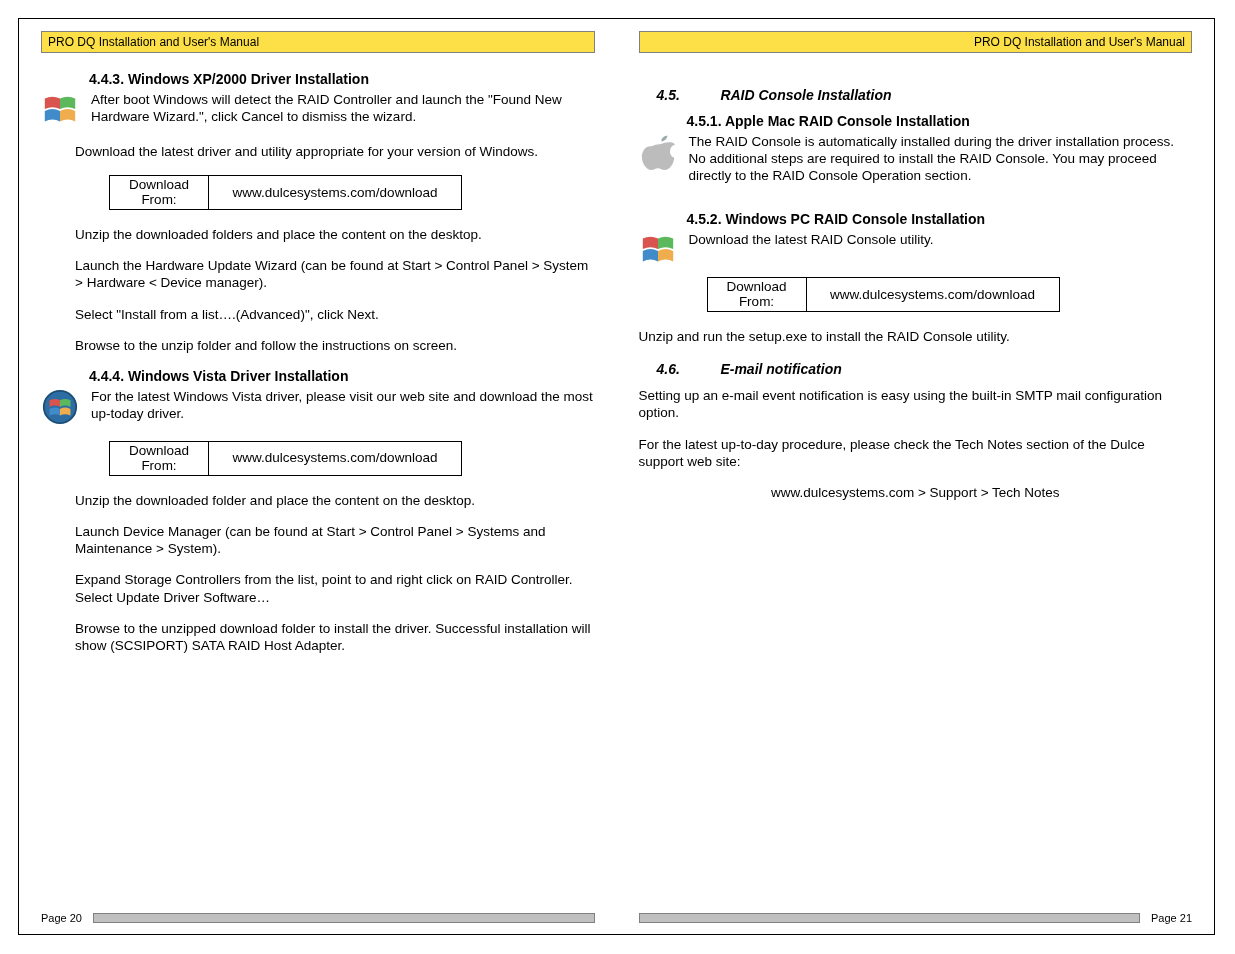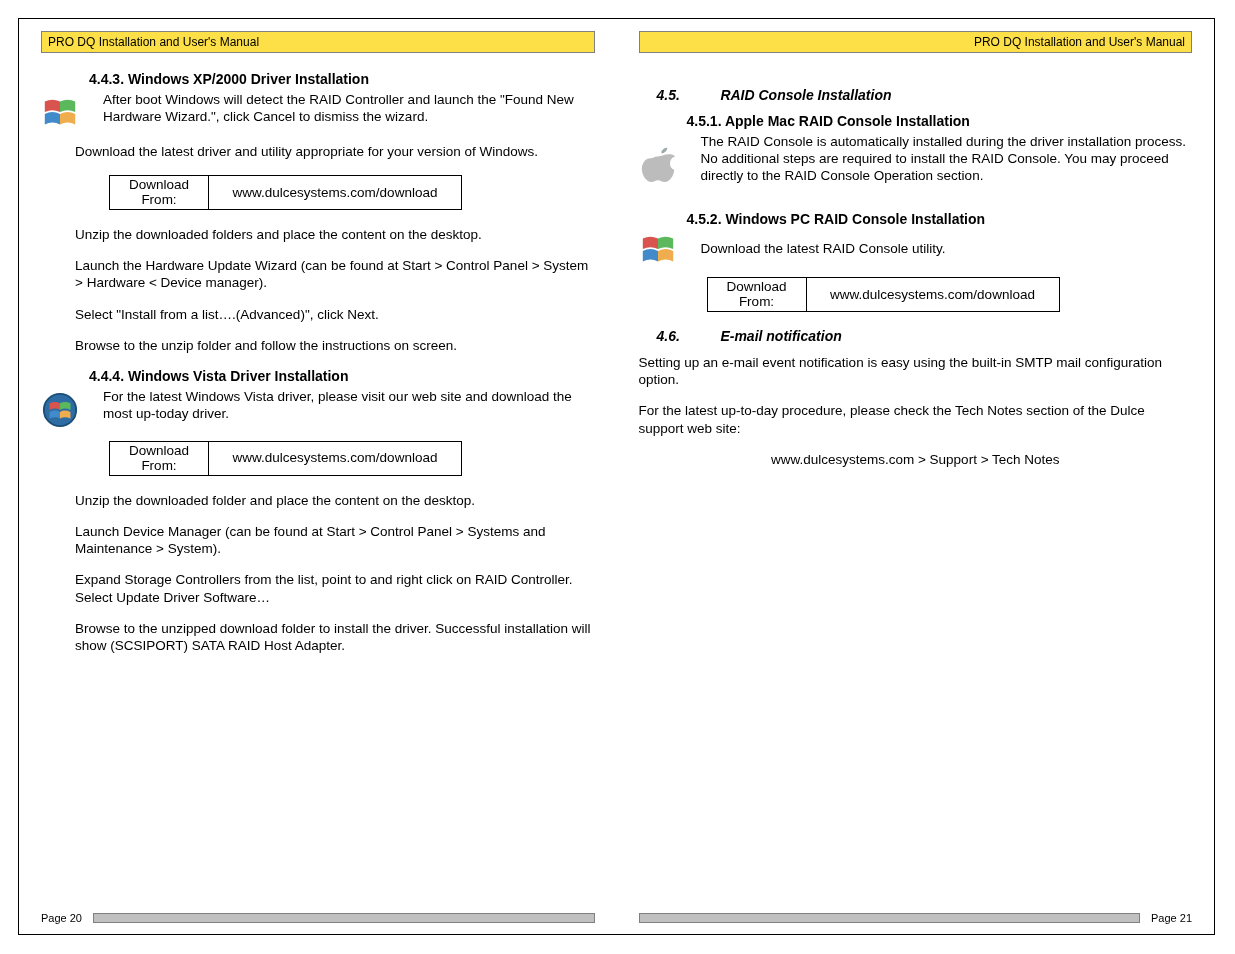--- a/index.html
+++ b/index.html
@@ -53,21 +53,21 @@
   h2.h-chapter {
     font-size: 14px;
     font-weight: bold;
     font-style: italic;
     margin: 16px 0 8px 0;
     padding-left: 18px;
   }
   h2.h-chapter .num { display:inline-block; width: 60px; font-style: italic;}
   .indent0 { padding-left: 34px; }
 
-  .iconrow { display: flex; align-items: center; gap: 22px; margin-bottom: 4px;}
+  .iconrow { display: flex; align-items: flex-start; gap: 10px; margin-bottom: 4px;}
   .iconrow .icon { flex: 0 0 40px; }
   .iconrow .txt { flex: 1; }
 
   
   table.dl {
     border-collapse: collapse;
     margin: 4px 0 16px 68px;
     font-size: 13.5px;
   }
   table.dl td {
@@ -223,20 +223,21 @@
       <table class="dl">
         <tbody>
             <tr>
           <td class="lab" style="white-space:pre-line;">Download
 From:</td>
           <td class="url">www.dulcesystems.com/download</td>
         </tr>
       </tbody>
         </table>
 
+      <p>Unzip and run the setup.exe to install the RAID Console utility.</p>
 
       <h2 class="h-chapter">
         <span class="num">4.6.</span>
         <span>E-mail notification</span>
       </h2>
       <p>Setting up an e-mail event notification is easy using the built-in SMTP mail configuration option.</p>
       <p>For the latest up-to-day procedure, please check the Tech Notes section of the Dulce support web site:</p>
       <p class="center">www.dulcesystems.com &gt; Support &gt; Tech Notes</p>
     </div>
 

